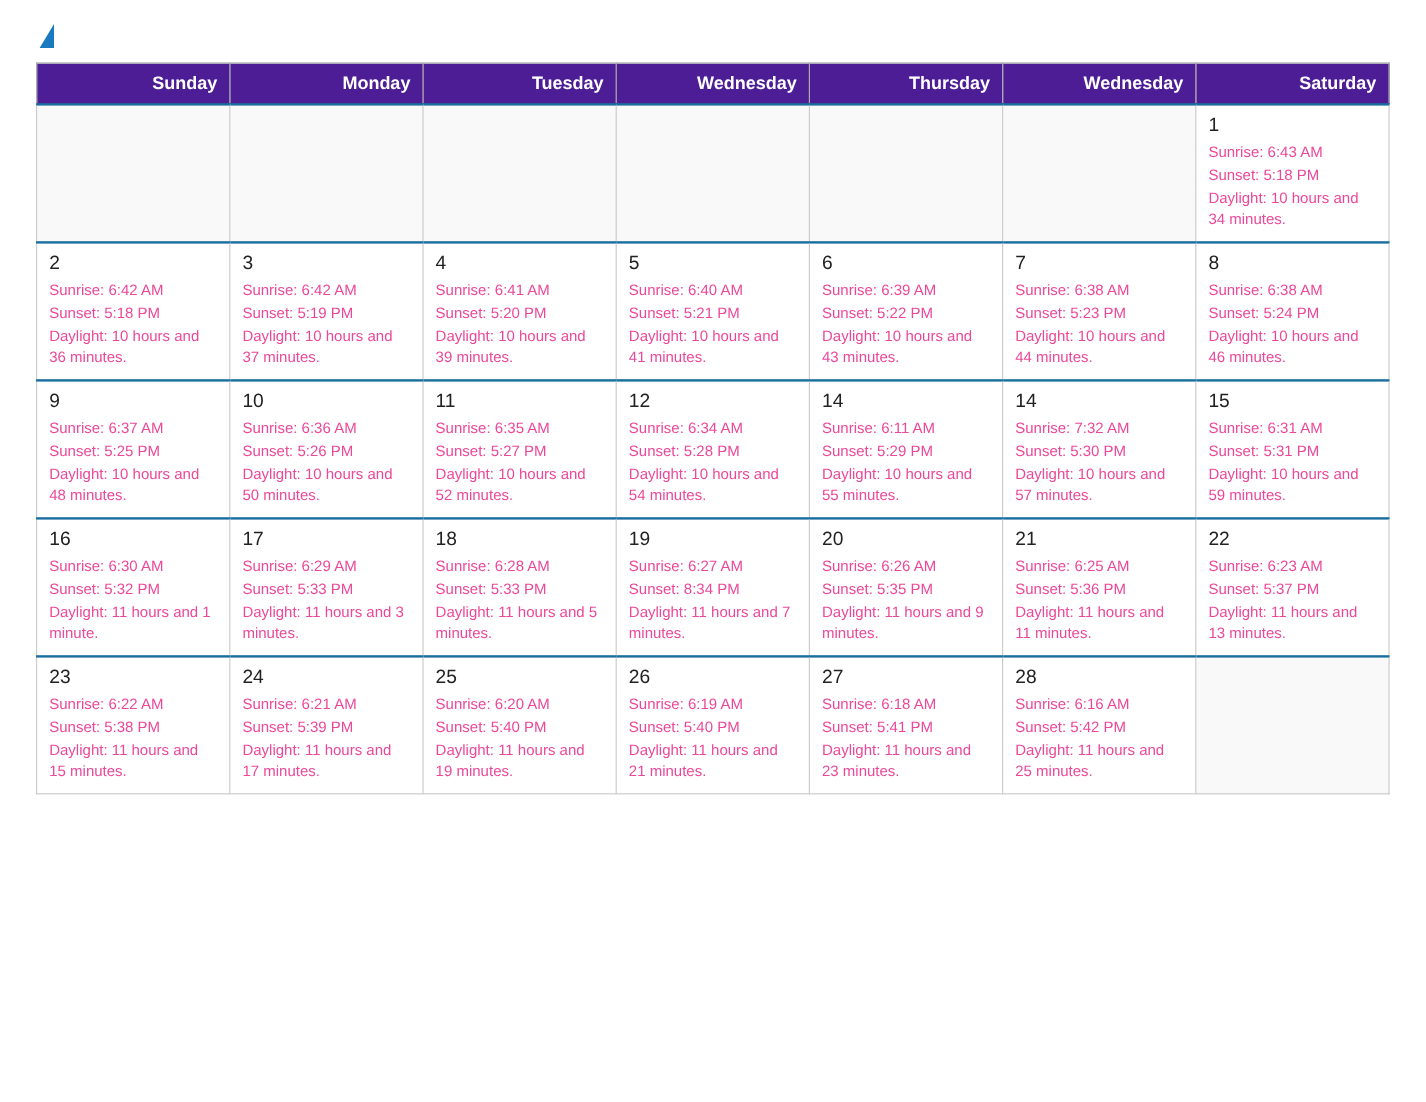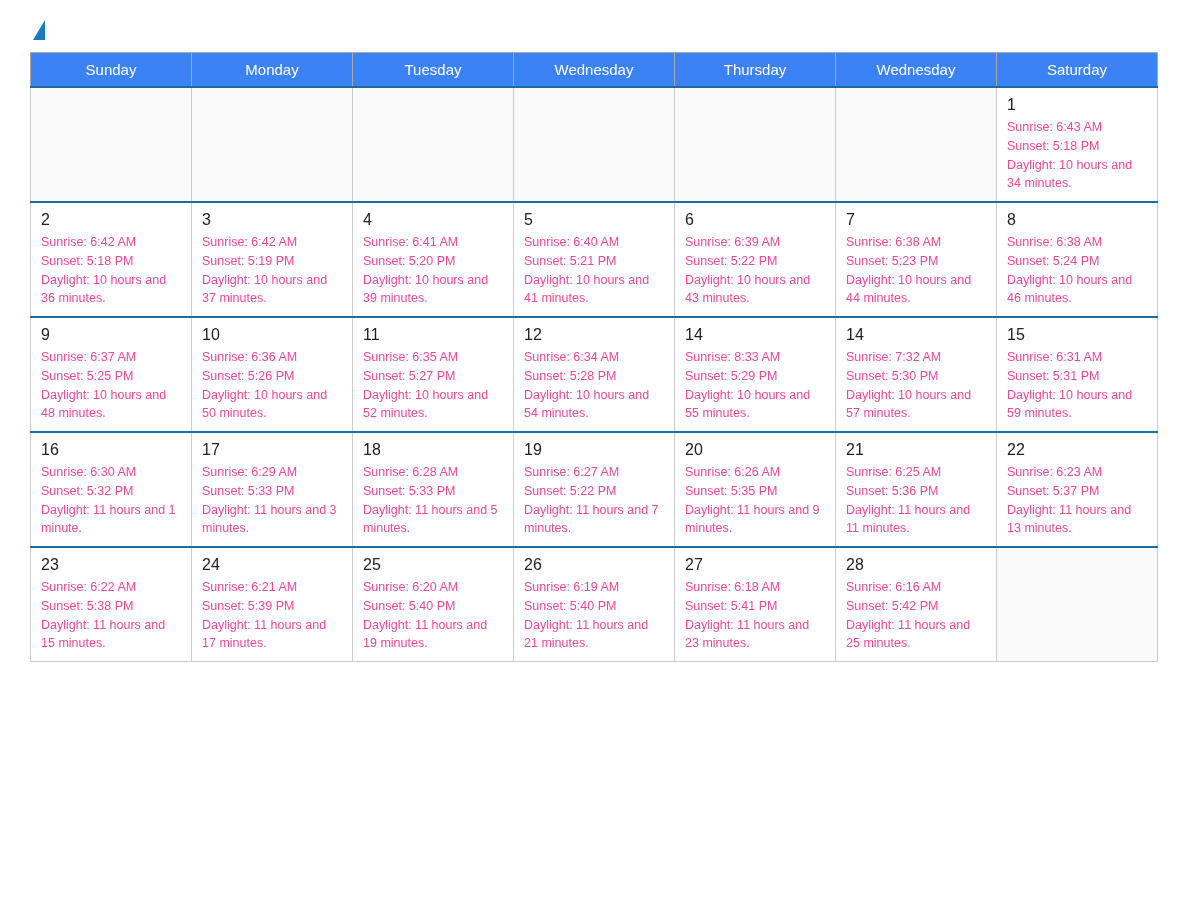--- a/index.html
+++ b/index.html
@@ -56,26 +56,26 @@
     .calendar-subtitle {
       font-size: 20px;
       color: #444;
     }
     .calendar {
       width: 100%;
       border-collapse: collapse;
       margin-top: 5px;
     }
     .calendar th {
-      background-color: #3b82f6;
+      background-color: #4c1d95;
       color: #fff;
       padding: 8px 10px;
-      text-align: center;
+      text-align: right;
       font-size: 15px;
-      font-weight: normal;
+      font-weight: bold;
       border: 1px solid #aaa;
     }
     .calendar td {
       vertical-align: top;
       padding: 8px 10px;
       border: 1px solid #ccc;
       width: calc(100% / 7);
       min-height: 110px;
       height: 110px;
       font-size: 13px;
@@ -208,21 +208,21 @@
 Daylight: 10 hours and 52 minutes.</div>
         </td>
         <td>
           <div class="day-number">12</div>
           <div class="day-info">Sunrise: 6:34 AM
 Sunset: 5:28 PM
 Daylight: 10 hours and 54 minutes.</div>
         </td>
         <td>
           <div class="day-number">14</div>
-          <div class="day-info">Sunrise: 8:33 AM
+          <div class="day-info">Sunrise: 6:11 AM
 Sunset: 5:29 PM
 Daylight: 10 hours and 55 minutes.</div>
         </td>
         <td>
           <div class="day-number">14</div>
           <div class="day-info">Sunrise: 7:32 AM
 Sunset: 5:30 PM
 Daylight: 10 hours and 57 minutes.</div>
         </td>
         <td>
@@ -247,21 +247,21 @@
         </td>
         <td>
           <div class="day-number">18</div>
           <div class="day-info">Sunrise: 6:28 AM
 Sunset: 5:33 PM
 Daylight: 11 hours and 5 minutes.</div>
         </td>
         <td>
           <div class="day-number">19</div>
           <div class="day-info">Sunrise: 6:27 AM
-Sunset: 5:22 PM
+Sunset: 8:34 PM
 Daylight: 11 hours and 7 minutes.</div>
         </td>
         <td>
           <div class="day-number">20</div>
           <div class="day-info">Sunrise: 6:26 AM
 Sunset: 5:35 PM
 Daylight: 11 hours and 9 minutes.</div>
         </td>
         <td>
           <div class="day-number">21</div>

